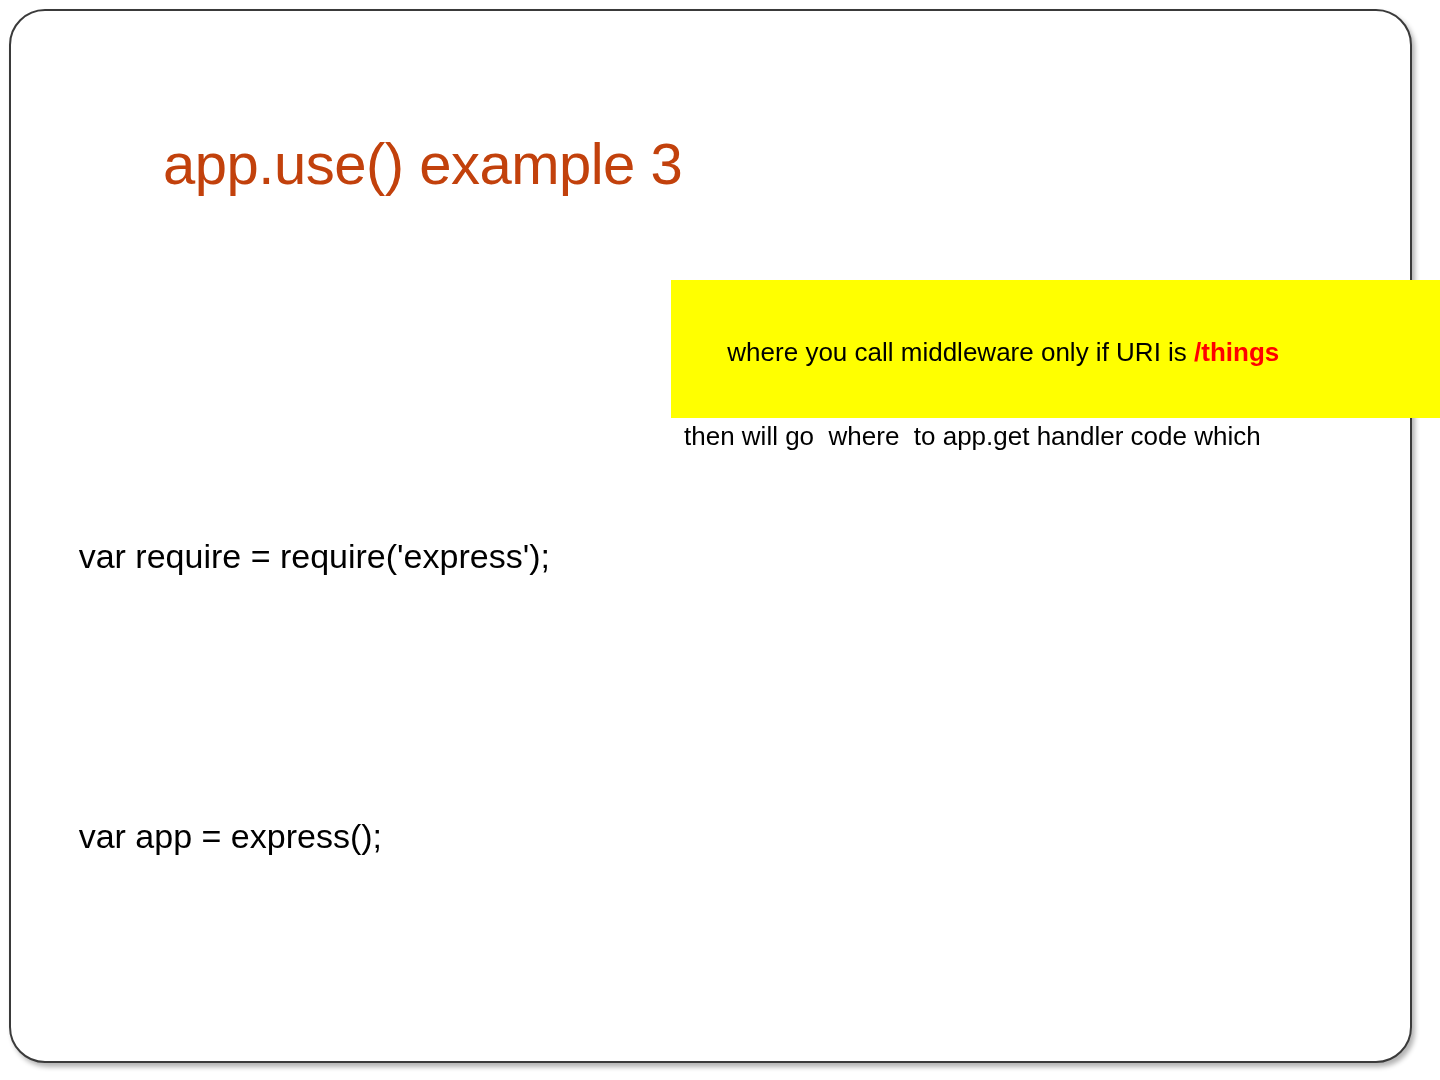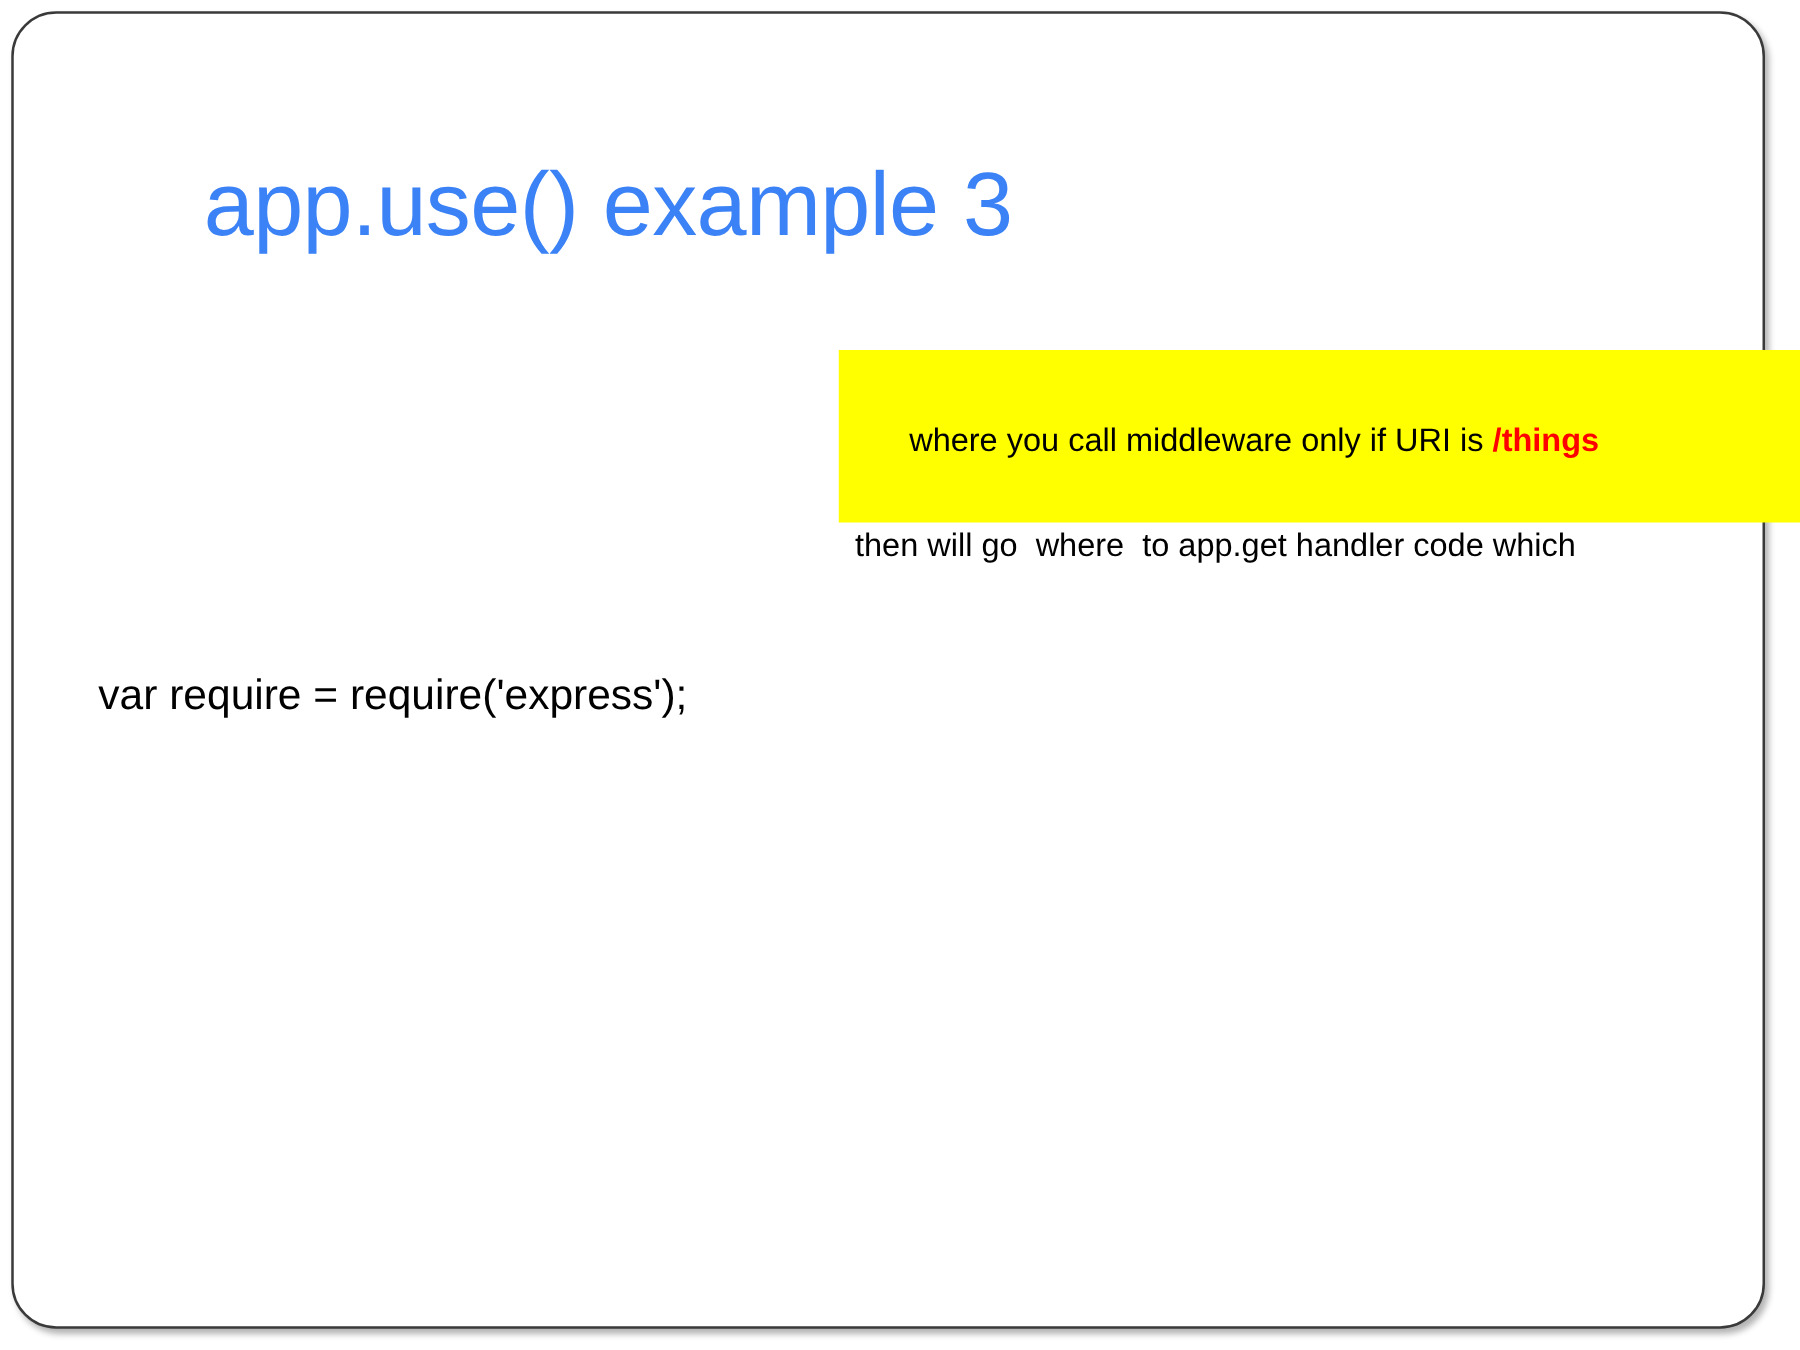--- a/index.html
+++ b/index.html
@@ -33,23 +33,23 @@
     box-sizing: border-box;
     background: #ffffff;
     box-shadow: 3px 4px 5px rgba(0,0,0,0.30);
   }
 
   
   #slide-title {
     position: absolute;
     left: 163px;
     top: 129px;
-    font-size: 72px;
+    font-size: 58px;
     line-height: 70px;
-    color: #3b82f6;
+    color: #c2410c;
     font-weight: normal;
     white-space: nowrap;
     letter-spacing: -0.5px;
     text-align: right;
   }
 
   
   #code-block {
     position: absolute;
     left: 22px;
@@ -98,20 +98,23 @@
   <div id="slide-frame"></div>
 
   <div id="slide-title">app.use() example 3</div>
 
   <div id="code-block">
 
     <div class="code-line">
       <span>var require = require('express');</span>
     </div>
 
+    <div class="code-line">
+      <span>var app = express();</span>
+    </div>
 
     <div class="code-line blank"></div>
 
     
 
     
 
     
 
     

